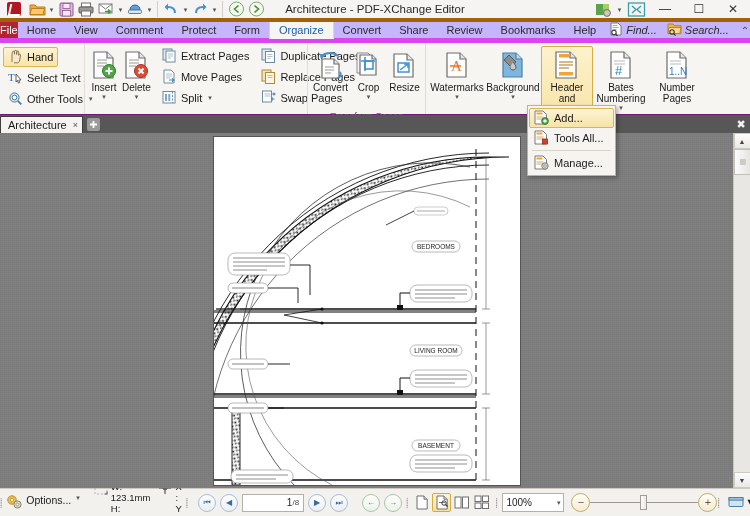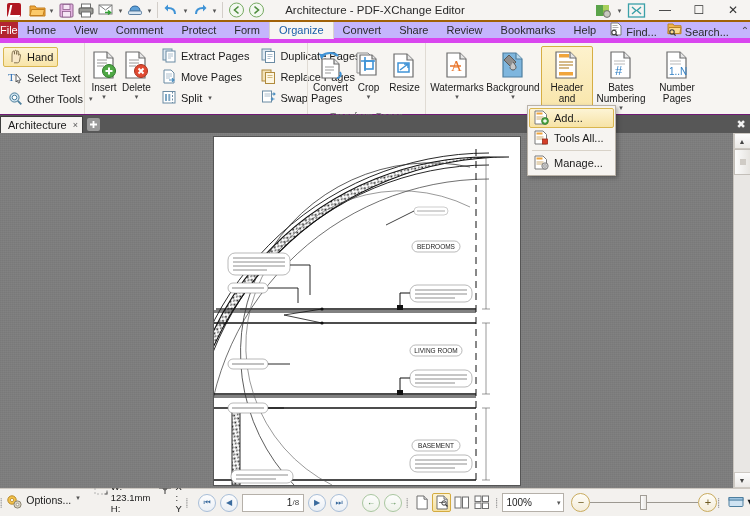--- a/index.html
+++ b/index.html
@@ -9,21 +9,21 @@
     font-family:"Liberation Sans", sans-serif;
     font-size:11px; color:#1a1a1a;
     background:#f0efee;
     -webkit-font-smoothing:antialiased;
   }
   #app { position:relative; width:750px; height:516px; display:flex; flex-direction:column; }
 
   
   .titlebar {
     height:22px; background:#f6f4f2; display:flex; align-items:center;
-    border-bottom:2px solid #a16207; position:relative; flex:none;
+    border-bottom:4px solid #a16207; position:relative; flex:none;
   }
   .app-logo {
     width:22px; height:20px; margin-left:3px; display:flex;
     align-items:center; justify-content:center;
   }
   .logo-box {
     width:14px; height:14px; background:#b01722; border-radius:2px;
     position:relative; overflow:hidden;
   }
   .logo-box:after{
@@ -66,21 +66,21 @@
   .menu-item {
     padding:0 9px; display:flex; align-items:center; font-size:11px; color:#2b2b2b;
   }
   .menu-item.active {
     color:#1a5fa8; background:#f7f5f2;
     border-left:1px solid #d9d4ce; border-right:1px solid #d9d4ce;
     border-bottom:1px solid #f7f5f2; margin-bottom:-1px;
   }
   .menu-right { margin-left:auto; display:flex; align-items:center; padding-right:4px; gap:2px;}
   .menu-right .mr {
-    display:flex; align-items:flex-end; gap:3px; padding:0 4px; font-size:11px; color:#2b2b2b;
+    display:flex; align-items:center; gap:3px; padding:0 4px; font-size:11px; color:#2b2b2b;font-style:italic;
   }
   .chevron-up { padding:0 6px; display:flex; align-items:center; color:#444; font-size:10px;}
 
   
   .ribbon {
     height:72px; background:#f7f5f2; display:flex; align-items:stretch;
     flex:none; position:relative; border-bottom:1px solid #701a75;
   }
   .rgroup { display:flex; flex-direction:column; position:relative; padding:1px 0 0 0; }
   .rgroup + .rgroup { border-left:1px solid #e0dbd4; }

